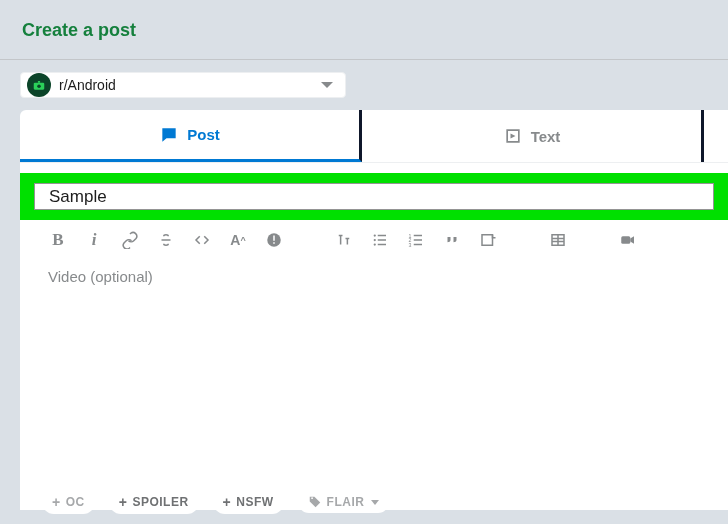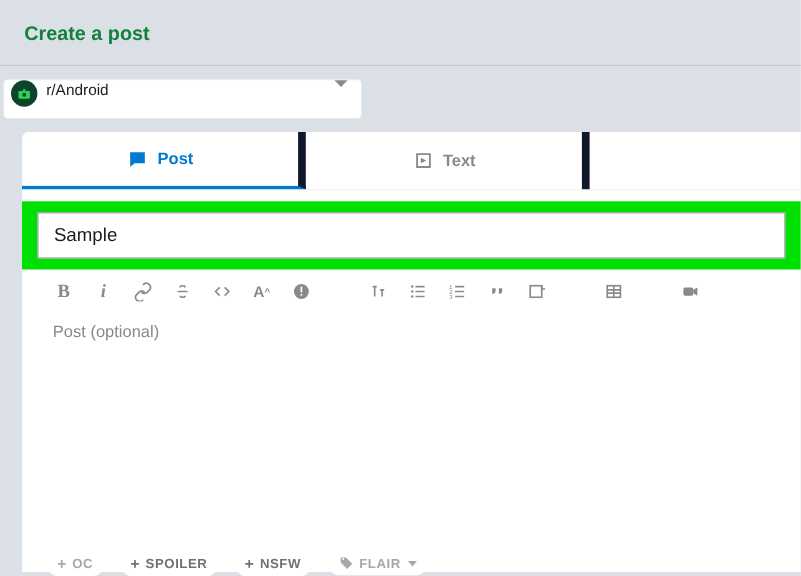--- a/index.html
+++ b/index.html
@@ -16,26 +16,27 @@
       color: #15803d;
       padding: 20px 0 18px 22px;
     }
     .divider {
       height: 1px;
       background: #c3c6c9;
       margin-bottom: 12px;
     }
     .community-selector {
       display: flex;
+      align-items: center;
       background: #fff;
       border: 1px solid #edeff1;
       border-radius: 4px;
       width: 326px;
-      height: 36px;
-      margin-left: 3px;
+      height: 26px;
+      margin-left: 20px;
       padding: 0 12px 0 6px;
       cursor: pointer;
     }
     .community-icon {
       width: 24px;
       height: 24px;
       border-radius: 50%;
       background: #0b4429;
       display: flex;
       align-items: center;
@@ -65,40 +66,40 @@
     .tabs {
       display: flex;
       border-bottom: 1px solid #edeff1;
     }
     .tab {
       display: flex;
       align-items: center;
       justify-content: center;
       gap: 8px;
       height: 52px;
-      width: 258px;
+      width: 342px;
       font-weight: 700;
       font-size: 15px;
       color: #878a8c;
       cursor: pointer;
-      border-right: 7px solid #0f172a;
+      border-right: 3px solid #0f172a;
     }
     .tab.active {
       color: #0079d3;
       border-bottom: 3px solid #0079d3;
     }
     .tab-icon { width: 20px; height: 20px; fill: currentColor; }
     .title-wrap {
       background: #00e000;
       padding: 10px 14px;
       margin: 10px 0 0 0;
     }
     .title-input {
       width: 100%;
-      height: 42px;
+      height: 27px;
       border: 1px solid #949494;
       background: #fff;
       padding: 0 14px;
       font-size: 17px;
       color: #1c1c1c;
       outline: none;
     }
     .toolbar {
       display: flex;
       align-items: center;
@@ -262,21 +263,21 @@
     <span class="tool-gap"></span>
     <span class="tool">
         <svg width="18" height="18" viewBox="0 0 24 24">
           <rect x="3" y="7" width="12" height="10" rx="2" fill="#878a8c"></rect>
           <path d="M15 10l5-3v10l-5-3z" fill="#878a8c"></path>
         </svg>
       </span>
   </div>
 
   <div class="body-area">
-    <span>Post (optional)</span>
+    <span>Video (optional)</span>
   </div>
 
   <div class="tags">
     <div class="tag-btn">
       <span class="plus">+</span>
       <span>OC</span>
     </div>
     <div class="tag-btn dark">
       <span class="plus">+</span>
       <span>SPOILER</span>

